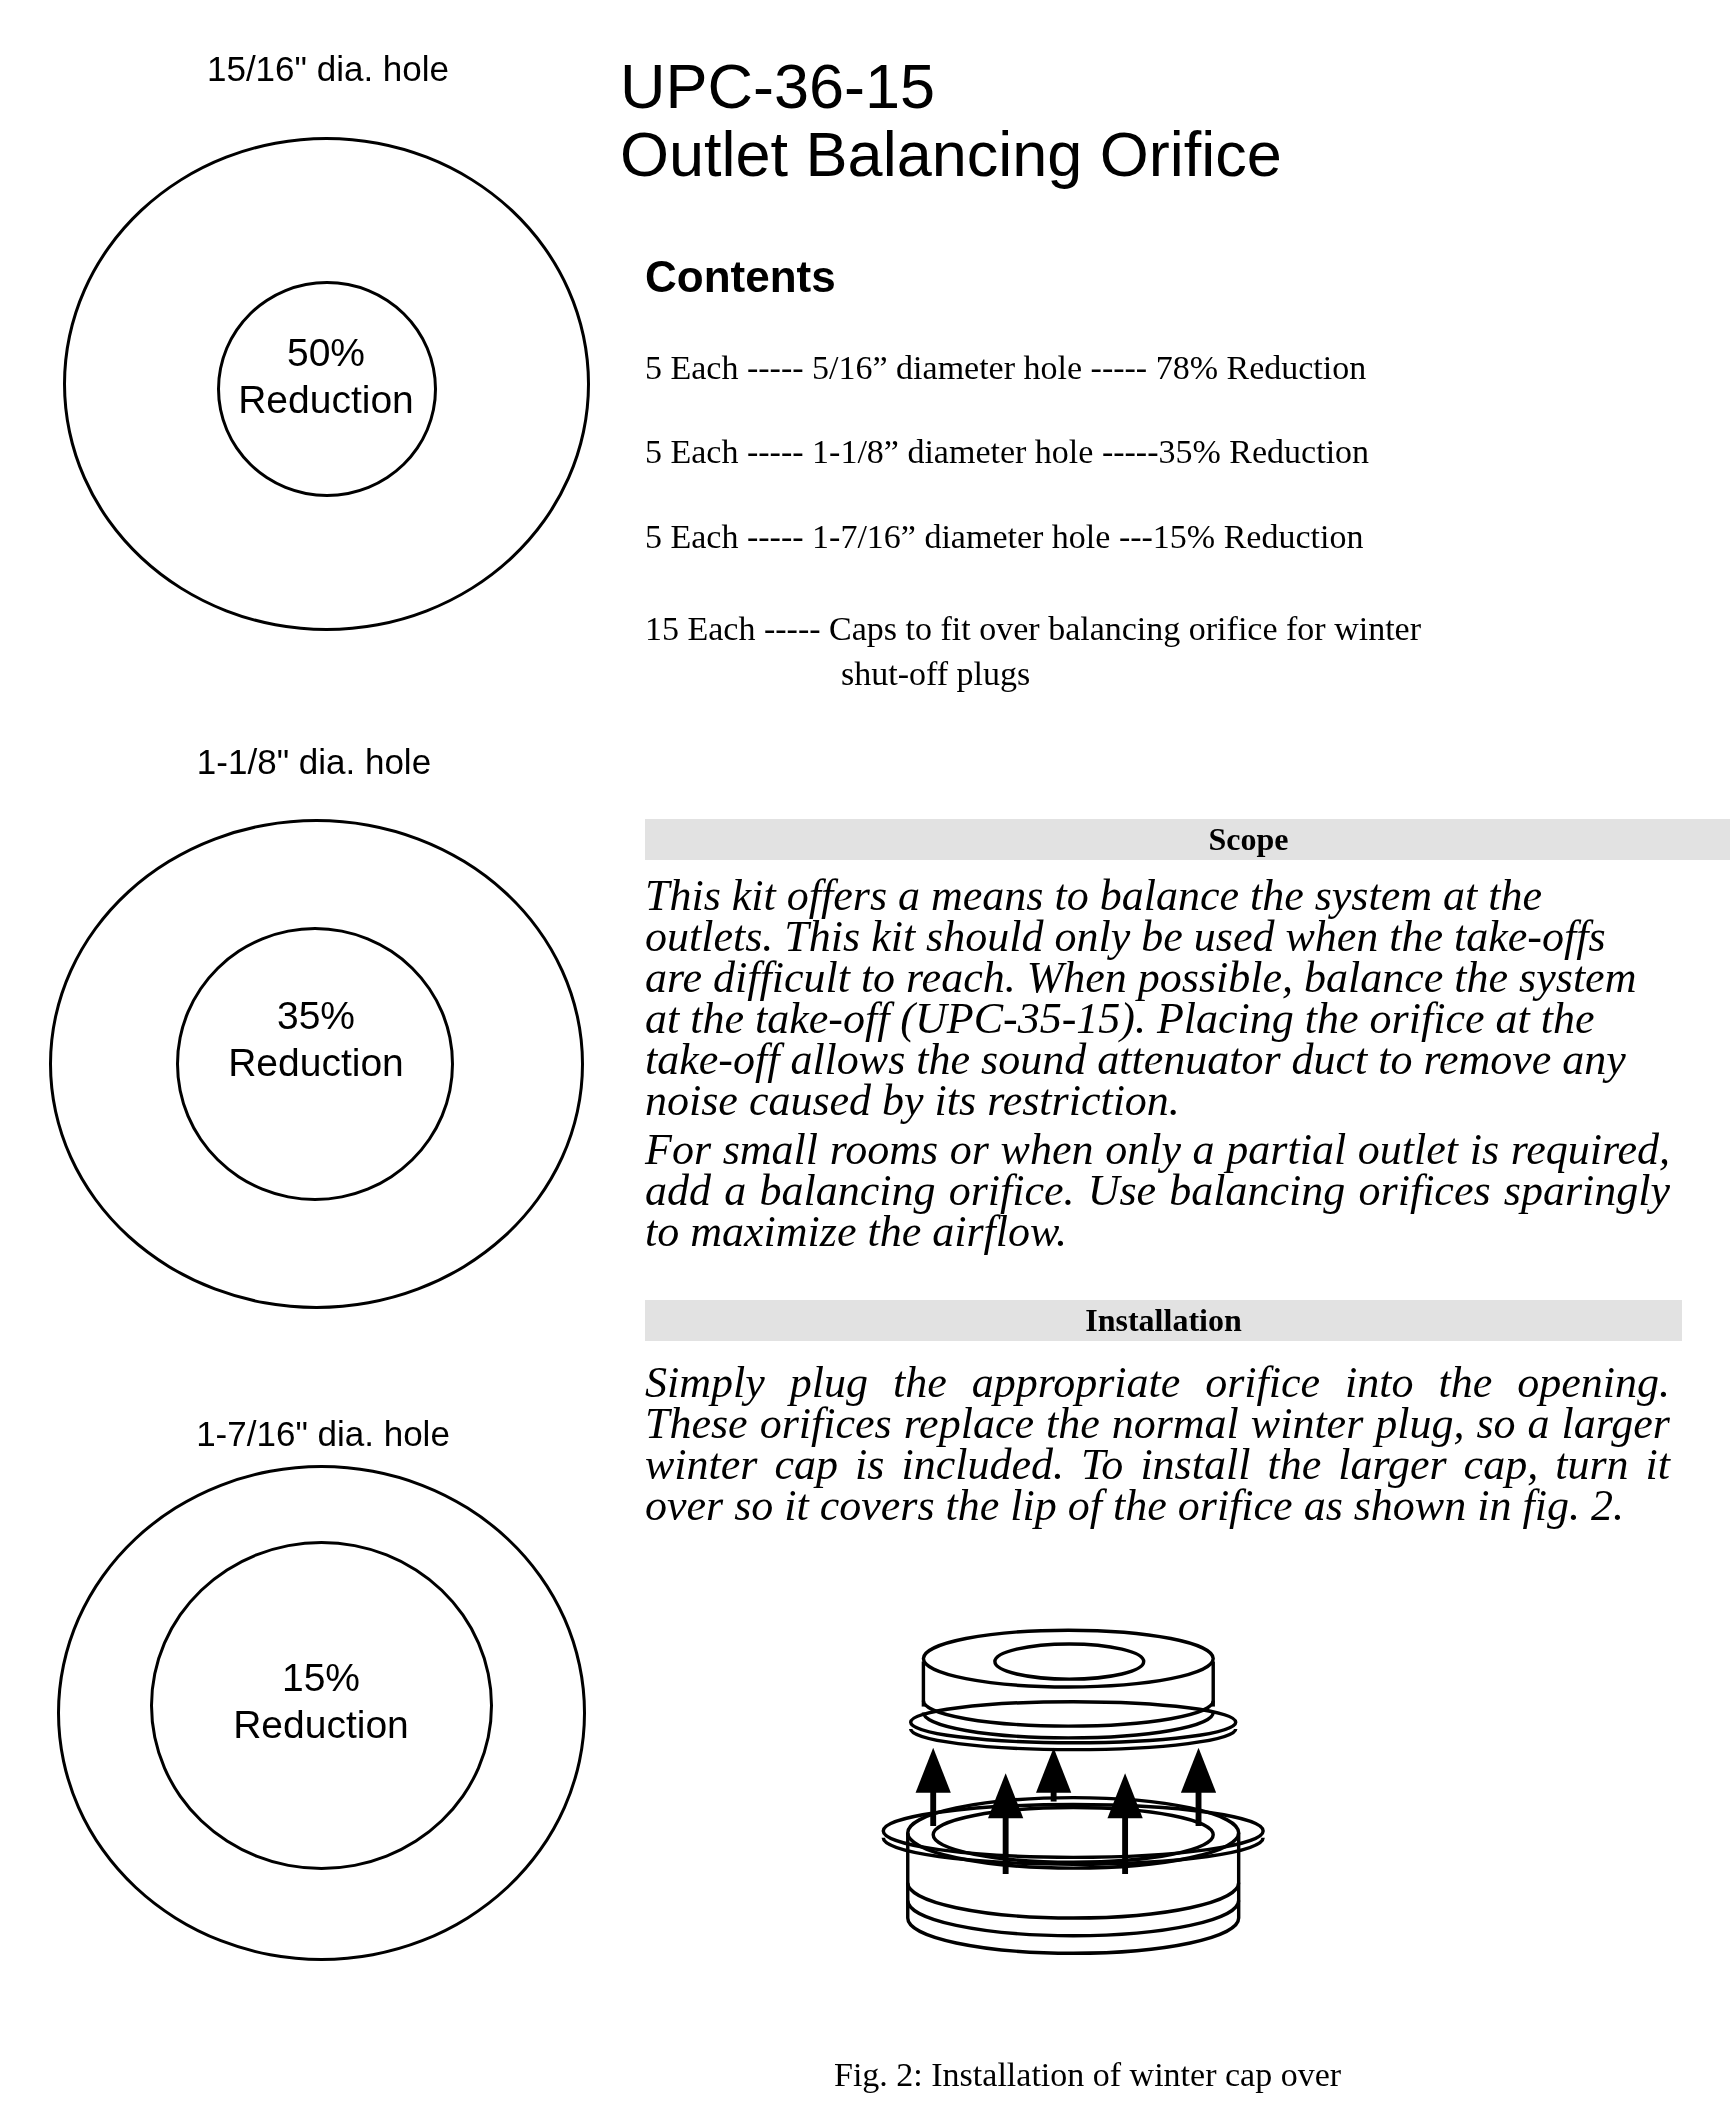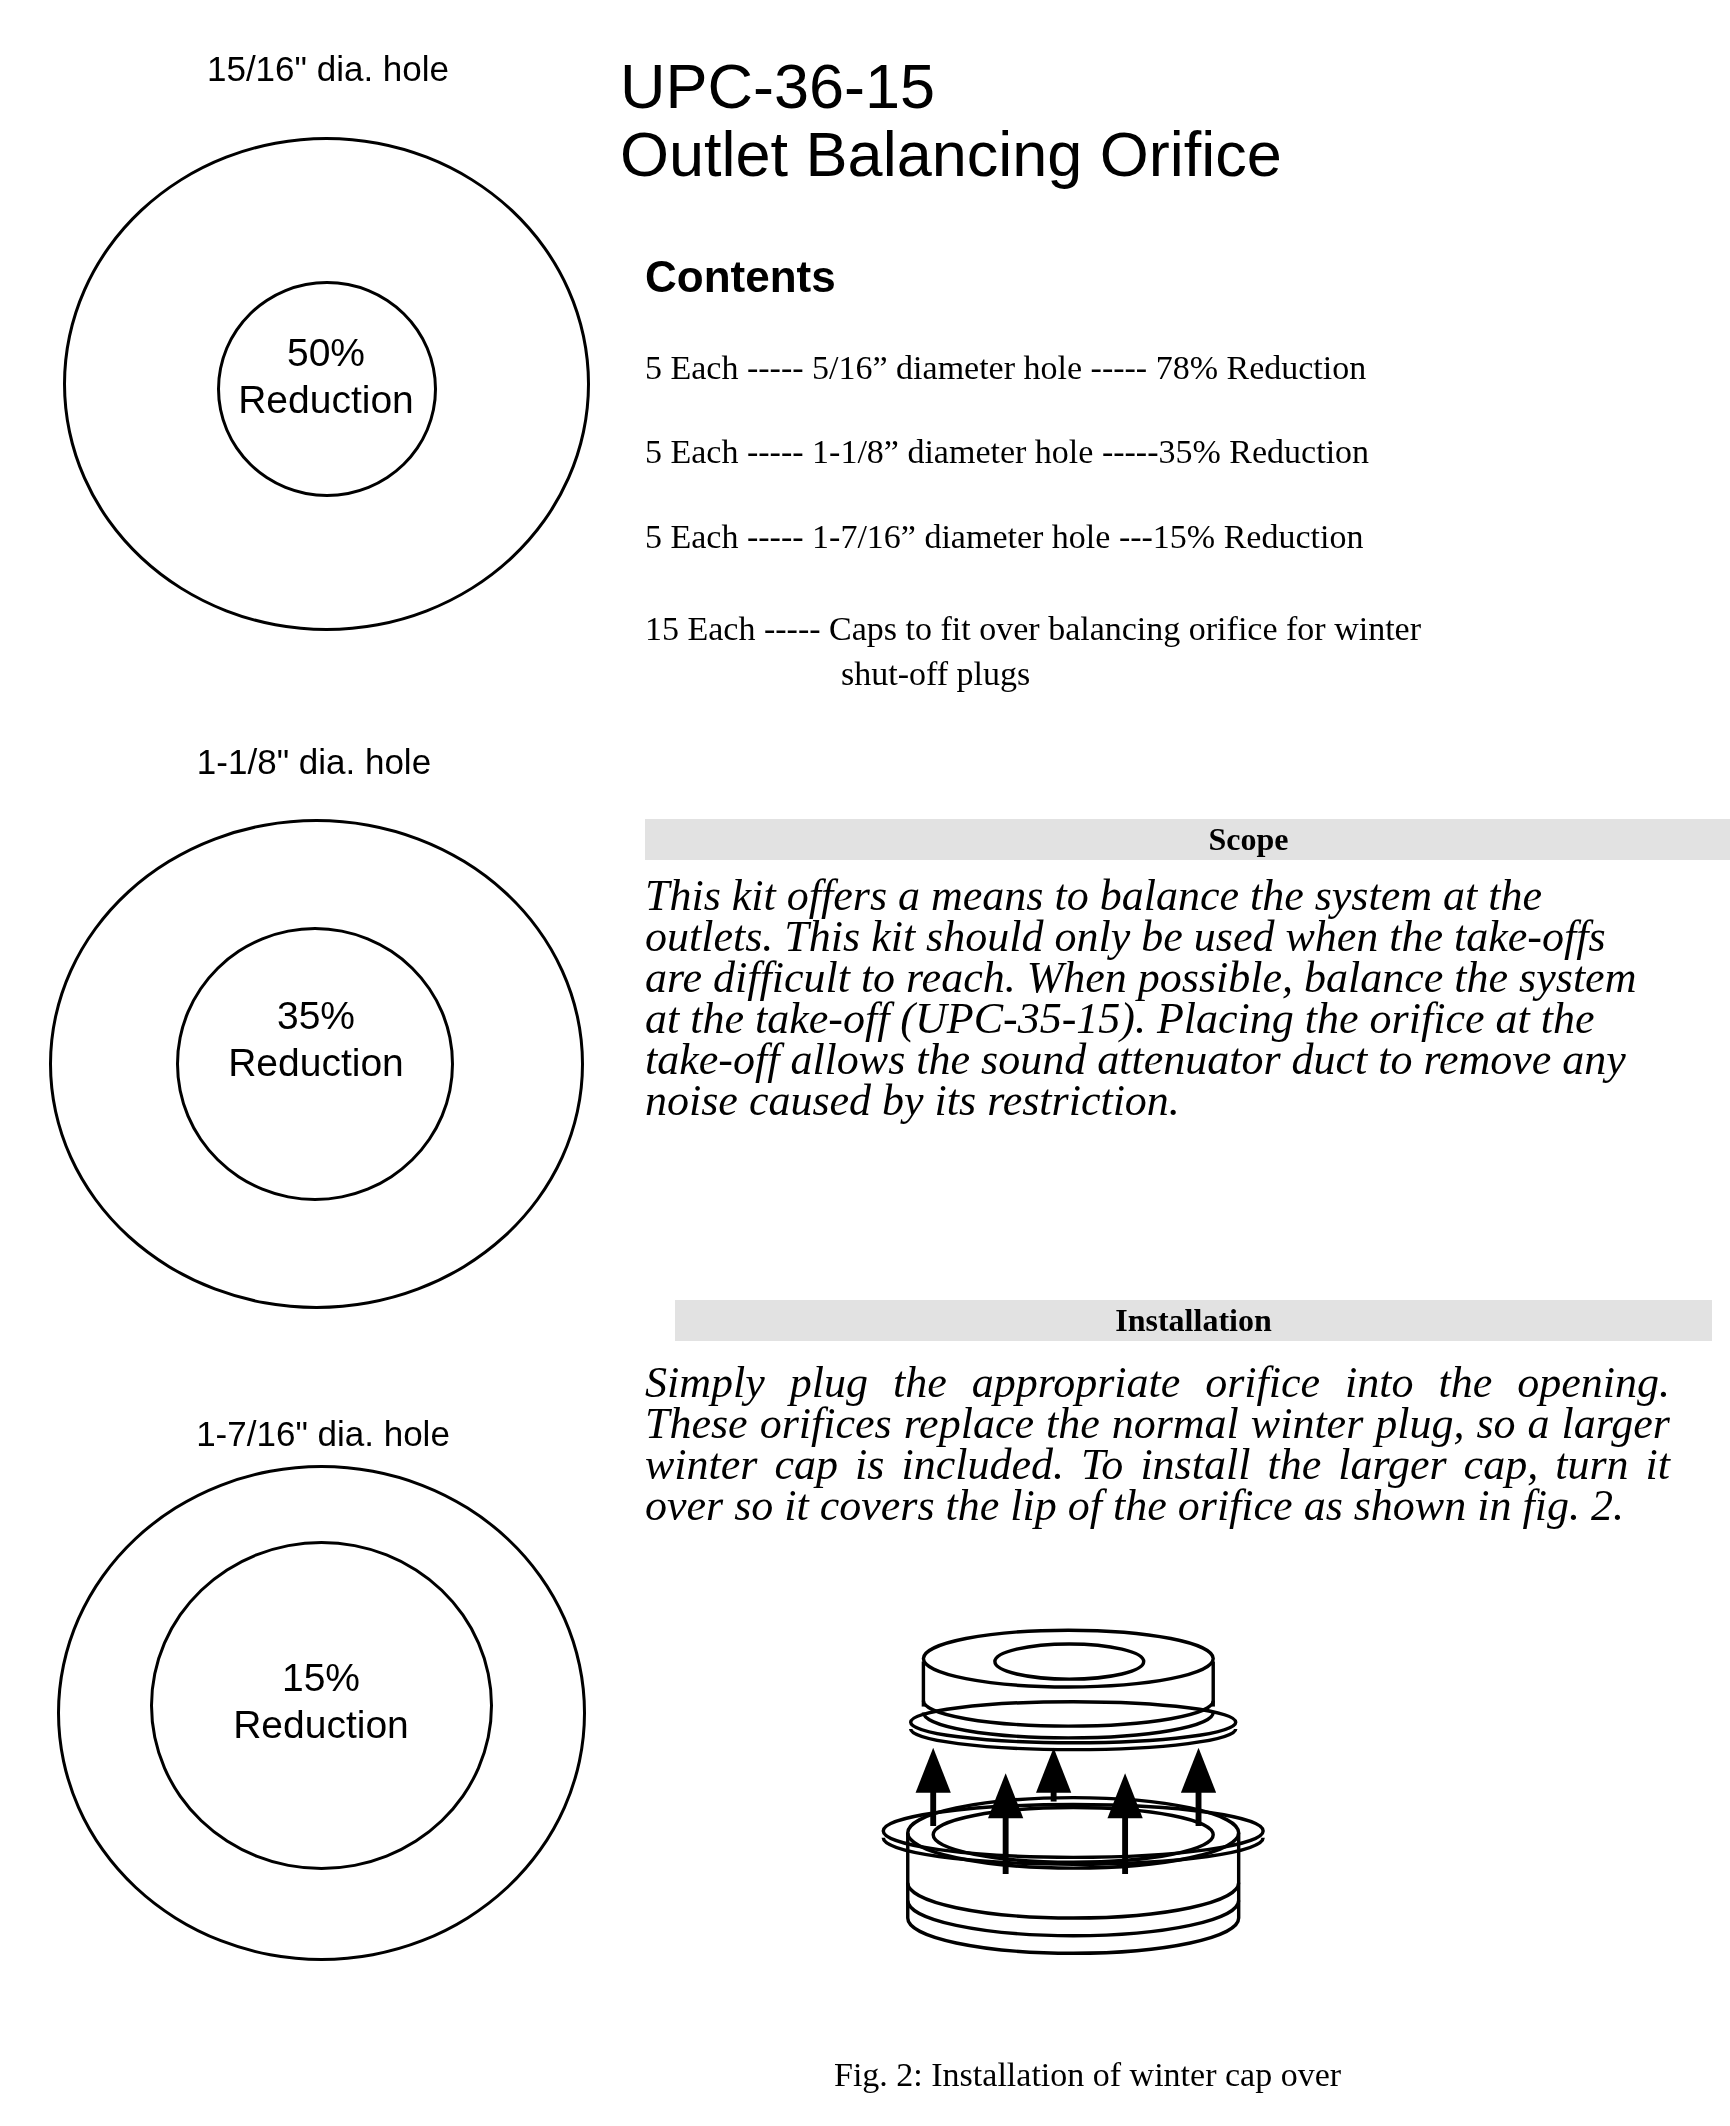--- a/index.html
+++ b/index.html
@@ -117,22 +117,23 @@
   <div class="abs serif list-item" style="left:645px;top:514px;">5 Each ----- 1-7/16” diameter hole ---15% Reduction</div>
   <div class="abs serif list-item" style="left:645px;top:606px;">
     <div>15 Each ----- Caps to fit over balancing orifice for winter</div>
     <div class="item-indent">shut-off plugs</div>
   </div>
 
   <div class="abs serif section-bar" style="left:645px;top:819px;width:1207px;">
     <span>Scope</span>
   </div>
   <div class="abs serif body-par" style="left:645px;top:875px;width:1025px;">This kit offers a means to balance the system at the outlets.  This kit should only be used when the take-offs are difficult to reach.  When possible, balance the system at the take-off (UPC-35-15).  Placing the orifice at the take-off allows the sound attenuator duct to remove any noise caused by its restriction.</div>
+  <div class="abs serif body-par just" style="left:645px;top:1129px;width:1025px;">For small rooms or when only a partial outlet is required, add a balancing orifice.  Use balancing orifices sparingly to maximize the airflow.</div>
 
-  <div class="abs serif section-bar" style="left:675px;top:1300px;width:1037px;">
+  <div class="abs serif section-bar" style="left:645px;top:1300px;width:1037px;">
     <span>Installation</span>
   </div>
   <div class="abs serif body-par just" style="left:645px;top:1362px;width:1025px;">Simply plug the appropriate orifice into the opening.  These orifices replace the normal winter plug, so a larger winter cap is included.  To install the larger cap, turn it over so it covers the lip of the orifice as shown in fig. 2.</div>
 
   <svg class="abs" style="left:828px;top:1593px;" width="510" height="421" viewBox="0 0 520 430">
 
     <g>
       <ellipse class="ln" cx="245" cy="67" rx="148" ry="29"></ellipse>
       <ellipse class="ln" cx="246" cy="70" rx="76" ry="18"></ellipse>
       <line class="ln" x1="97" y1="70" x2="97" y2="116"></line>

